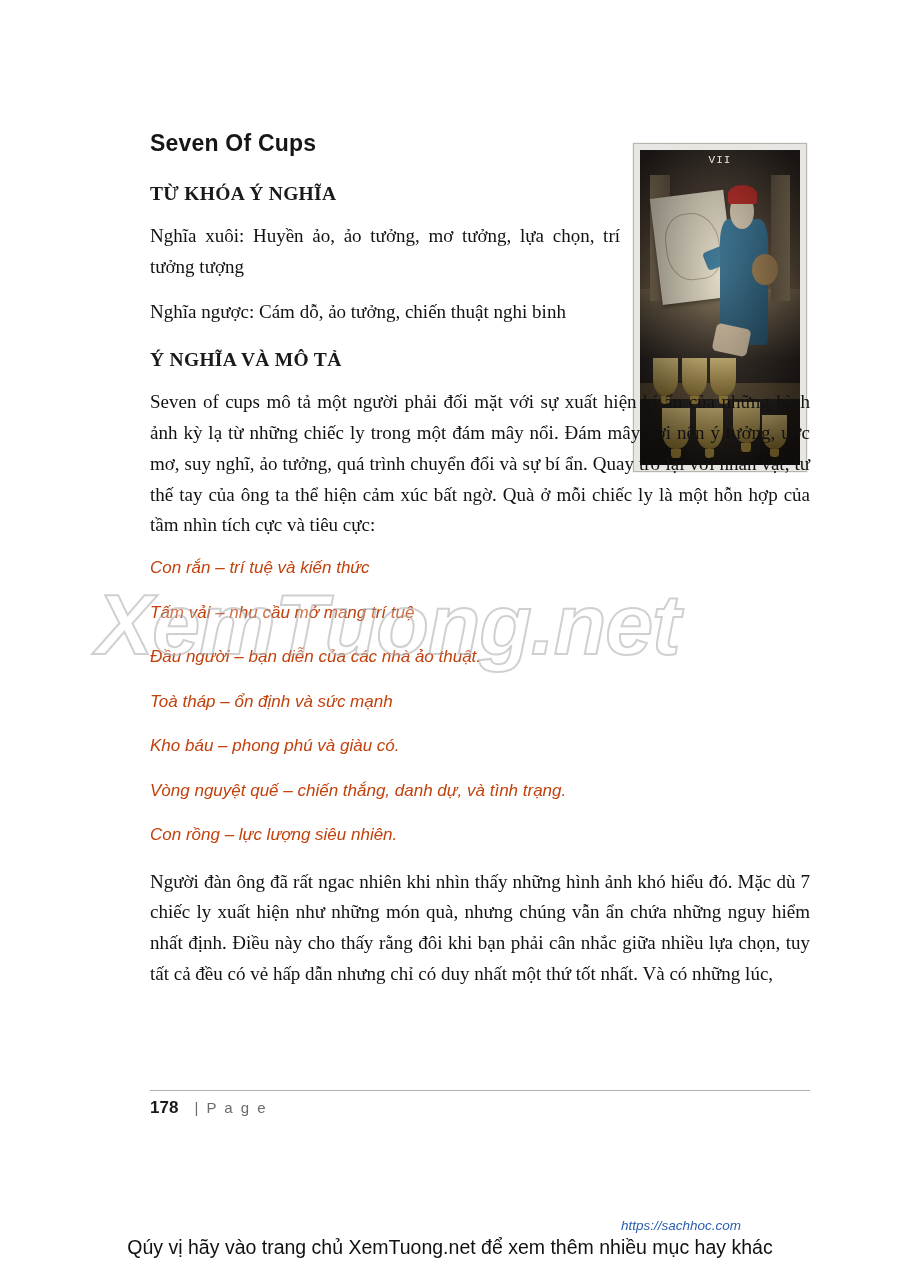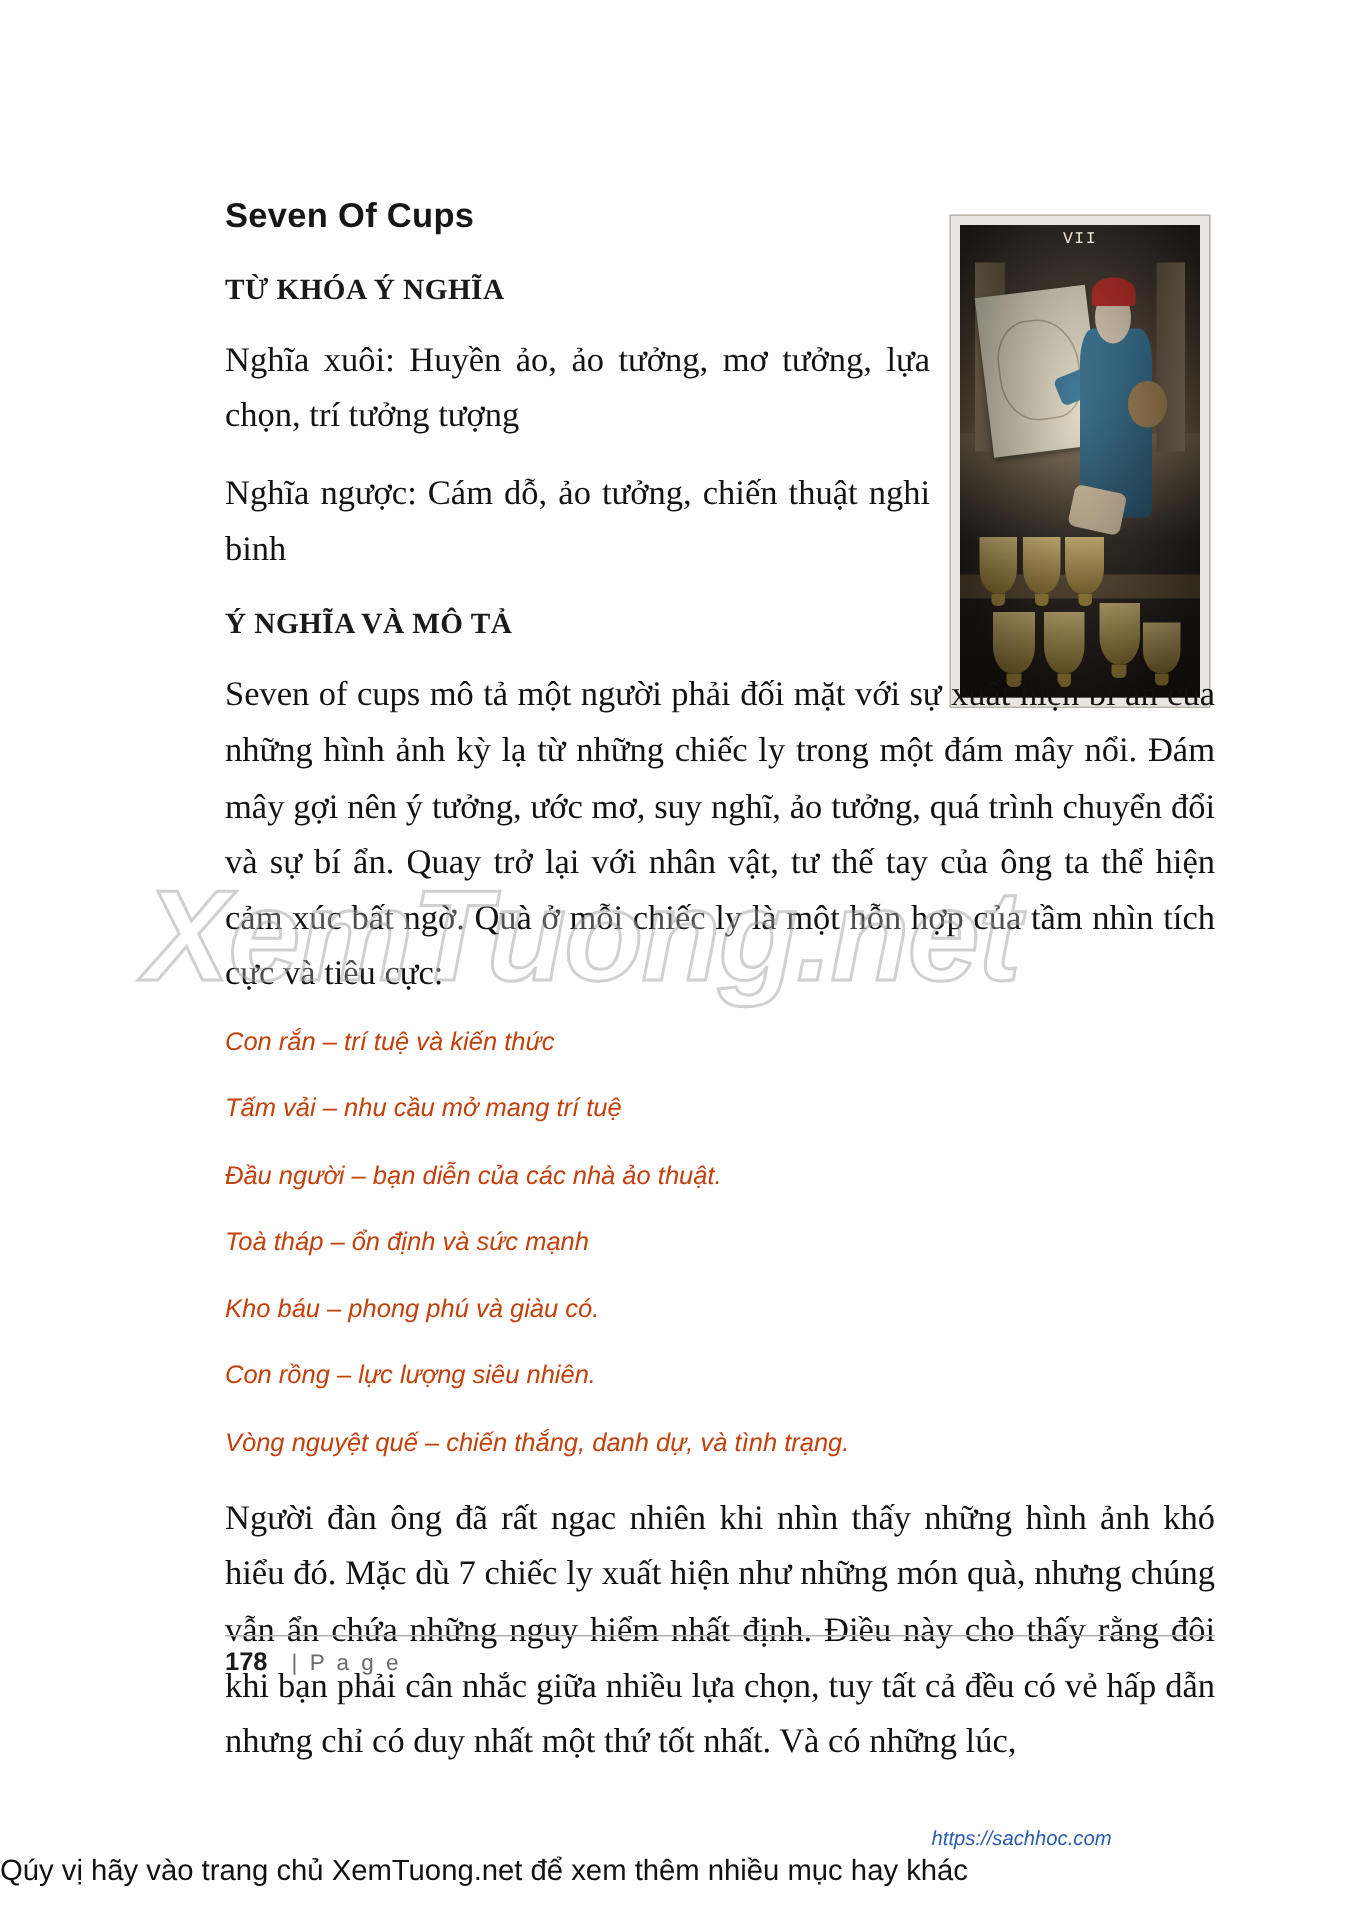--- a/index.html
+++ b/index.html
@@ -141,21 +141,21 @@
   }
   h2.sub {
     font-family: "Liberation Serif", serif;
     font-size: 19.5px;
     font-weight: bold;
     color: #1a1a1a;
     margin: 0 0 16px 0;
     letter-spacing: .3px;
   }
   p.para {
-    font-size: 23px;
+    font-size: 19px;
     line-height: 1.62;
     color: #121212;
     margin: 0 0 14px 0;
     text-align: justify;
   }
   p.para.narrow {
     width: 470px;
   }
   p.list-item {
     font-family: "Liberation Sans", sans-serif;
@@ -199,21 +199,21 @@
     font-family: "Liberation Sans", sans-serif;
     font-size: 13.5px;
     color: #2a5db0;
     font-style: italic;
   }
   .bottom-banner {
     position: absolute;
     left: 0;
     top: 1236px;
     width: 900px;
-    text-align: left;
+    text-align: center;
     font-family: "Liberation Sans", sans-serif;
     font-size: 19.5px;
     color: #111;
   }
 
   
   .watermark {
     position: absolute;
     left: 96px;
     top: 575px;
@@ -274,22 +274,22 @@
 
     <h2 class="sub">Ý NGHĨA VÀ MÔ TẢ</h2>
 
     <p class="para">Seven of cups mô tả một người phải đối mặt với sự xuất hiện bí ẩn của những hình ảnh kỳ lạ từ những chiếc ly trong một đám mây nổi. Đám mây gợi nên ý tưởng, ước mơ, suy nghĩ, ảo tưởng, quá trình chuyển đổi và sự bí ẩn. Quay trở lại với nhân vật, tư thế tay của ông ta thể hiện cảm xúc bất ngờ. Quà ở mỗi chiếc ly là một hỗn hợp của tầm nhìn tích cực và tiêu cực:</p>
 
     <p class="list-item">Con rắn – trí tuệ và kiến thức</p>
     <p class="list-item">Tấm vải – nhu cầu mở mang trí tuệ</p>
     <p class="list-item">Đầu người – bạn diễn của các nhà ảo thuật.</p>
     <p class="list-item">Toà tháp – ổn định và sức mạnh</p>
     <p class="list-item">Kho báu – phong phú và giàu có.</p>
+    <p class="list-item">Vòng nguyệt quế – chiến thắng, danh dự, và tình trạng.</p>
     <p class="list-item">Con rồng – lực lượng siêu nhiên.</p>
-    <p class="list-item">Vòng nguyệt quế – chiến thắng, danh dự, và tình trạng.</p>
 
     <p class="para">Người đàn ông đã rất ngac nhiên khi nhìn thấy những hình ảnh khó hiểu đó. Mặc dù 7 chiếc ly xuất hiện như những món quà, nhưng chúng vẫn ẩn chứa những nguy hiểm nhất định. Điều này cho thấy rằng đôi khi bạn phải cân nhắc giữa nhiều lựa chọn, tuy tất cả đều có vẻ hấp dẫn nhưng chỉ có duy nhất một thứ tốt nhất. Và có những lúc,</p>
   </div>
 
   <div class="watermark">XemTuong.net</div>
 
   <div class="footer-rule"></div>
   <div class="page-num">
     <b>178</b><span class="pg">| P a g e</span>
   </div>

